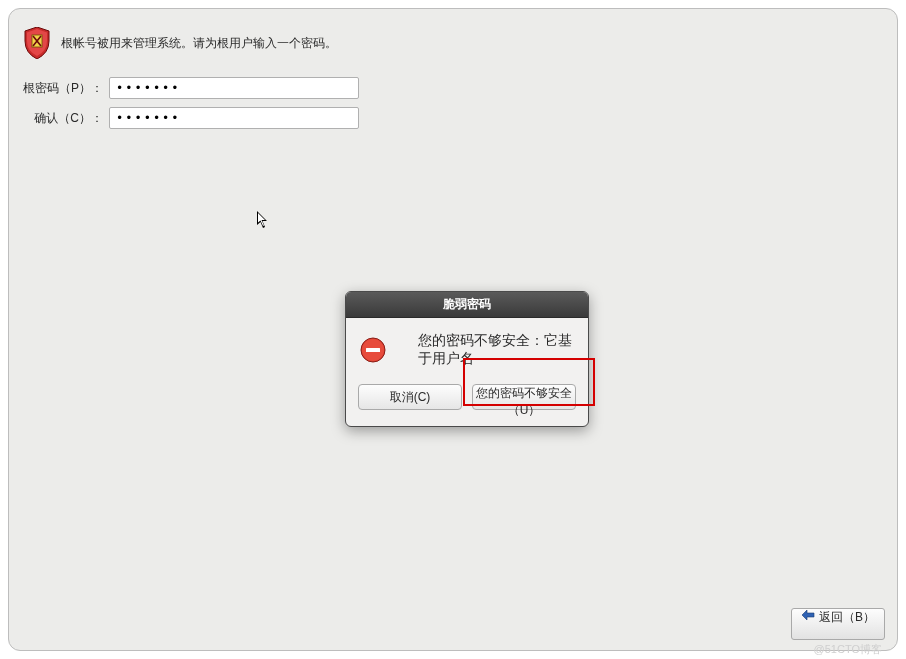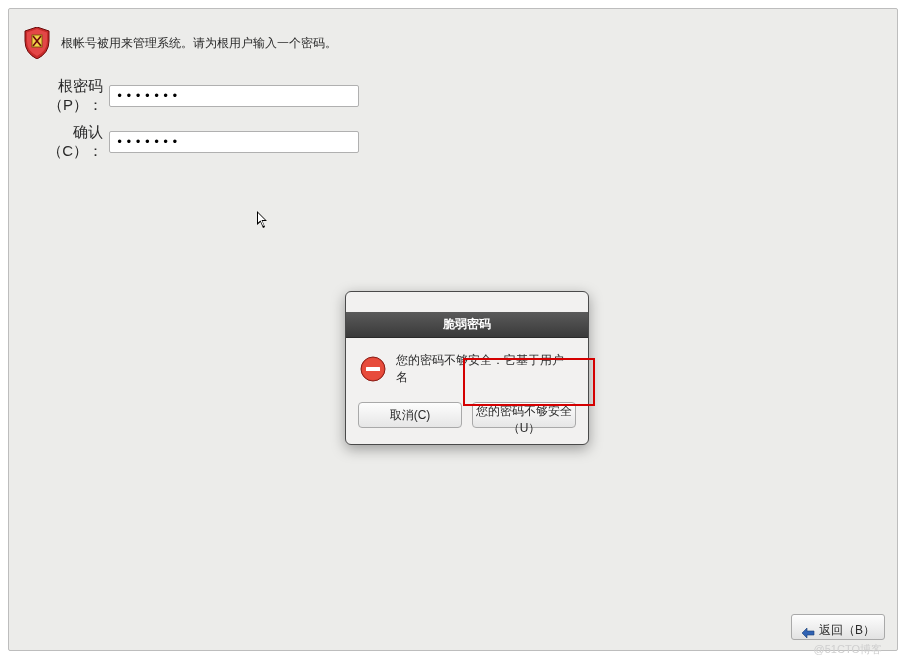--- a/index.html
+++ b/index.html
@@ -17,21 +17,21 @@
       overflow: hidden;
     }
     .main-panel {
       position: absolute;
       left: 8px;
       top: 8px;
       right: 8px;
       bottom: 8px;
       background: #ececea;
       border: 1px solid #bdbdbd;
-      border-radius: 2px;
+      border-radius: 12px;
     }
     .header-area {
       display: flex;
       align-items: center;
       padding: 18px 14px 12px 14px;
     }
     .shield-icon {
       width: 28px;
       height: 32px;
       margin-right: 10px;
@@ -47,21 +47,21 @@
     .form-row {
       display: flex;
       align-items: center;
       margin-bottom: 8px;
     }
     .form-label {
       width: 80px;
       text-align: right;
       margin-right: 6px;
       color: #2a2a2a;
-      font-size: 15px;
+      font-size: 12px;
     }
     .form-input {
       width: 250px;
       height: 22px;
       border: 1px solid #b0b0b0;
       background: #ffffff;
       padding: 2px 6px;
       font-size: 12px;
       border-radius: 2px;
       font-family: monospace;
@@ -89,36 +89,36 @@
       overflow: hidden;
     }
     .dialog-titlebar {
       background: linear-gradient(to bottom, #5a5a5a, #3a3a3a);
       color: #ffffff;
       text-align: center;
       padding: 4px 0;
       font-size: 12px;
       font-weight: bold;
       border-bottom: 1px solid #2a2a2a;
-      margin-top: 20px;
     }
     .dialog-body {
       display: flex;
       align-items: center;
       padding: 14px 14px 10px 14px;
     }
     .error-icon {
       width: 26px;
       height: 26px;
       margin-right: 10px;
       flex-shrink: 0;
     }
     .dialog-message {
       color: #2a2a2a;
-      font-size: 12px;
+      font-size: 14px;
+      margin-left: 22px;
     }
     .dialog-buttons {
       display: flex;
       gap: 10px;
       padding: 6px 12px 16px 12px;
       justify-content: space-between;
     }
     .dlg-btn {
       flex: 1;
       height: 26px;
@@ -141,29 +141,29 @@
     }
     .footer {
       position: absolute;
       right: 12px;
       bottom: 10px;
       display: flex;
       gap: 10px;
     }
     .nav-btn {
       min-width: 94px;
-      height: 26px;
+      height: 32px;
       background: linear-gradient(to bottom, #fdfdfd, #e2e2e2);
       border: 1px solid #a9a9a9;
       border-radius: 3px;
       font-size: 12px;
       color: #2a2a2a;
       cursor: pointer;
       display: flex;
-      align-items: flex-end;
+      align-items: flex-start;
       justify-content: center;
       gap: 4px;
       padding: 0 8px;
     }
     .arrow-svg {
       width: 14px;
       height: 12px;
       flex-shrink: 0;
     }
     .watermark {

